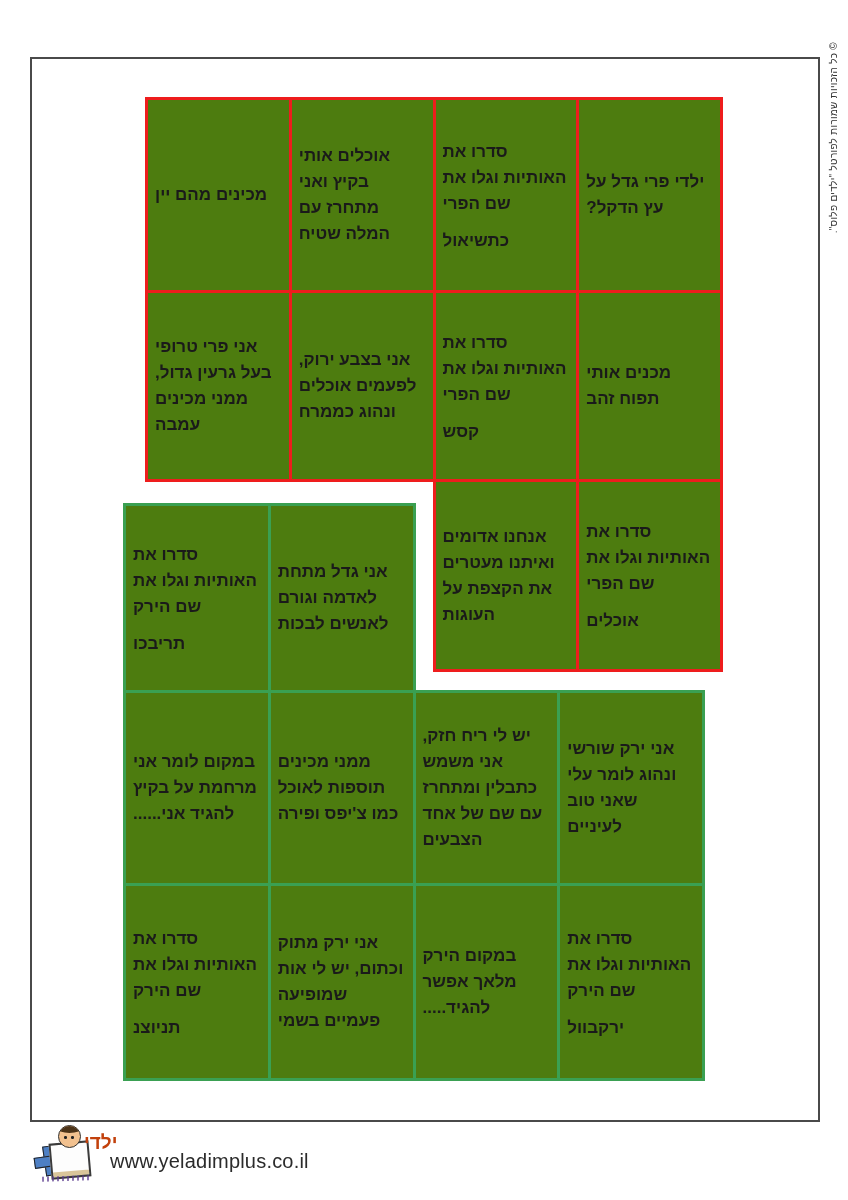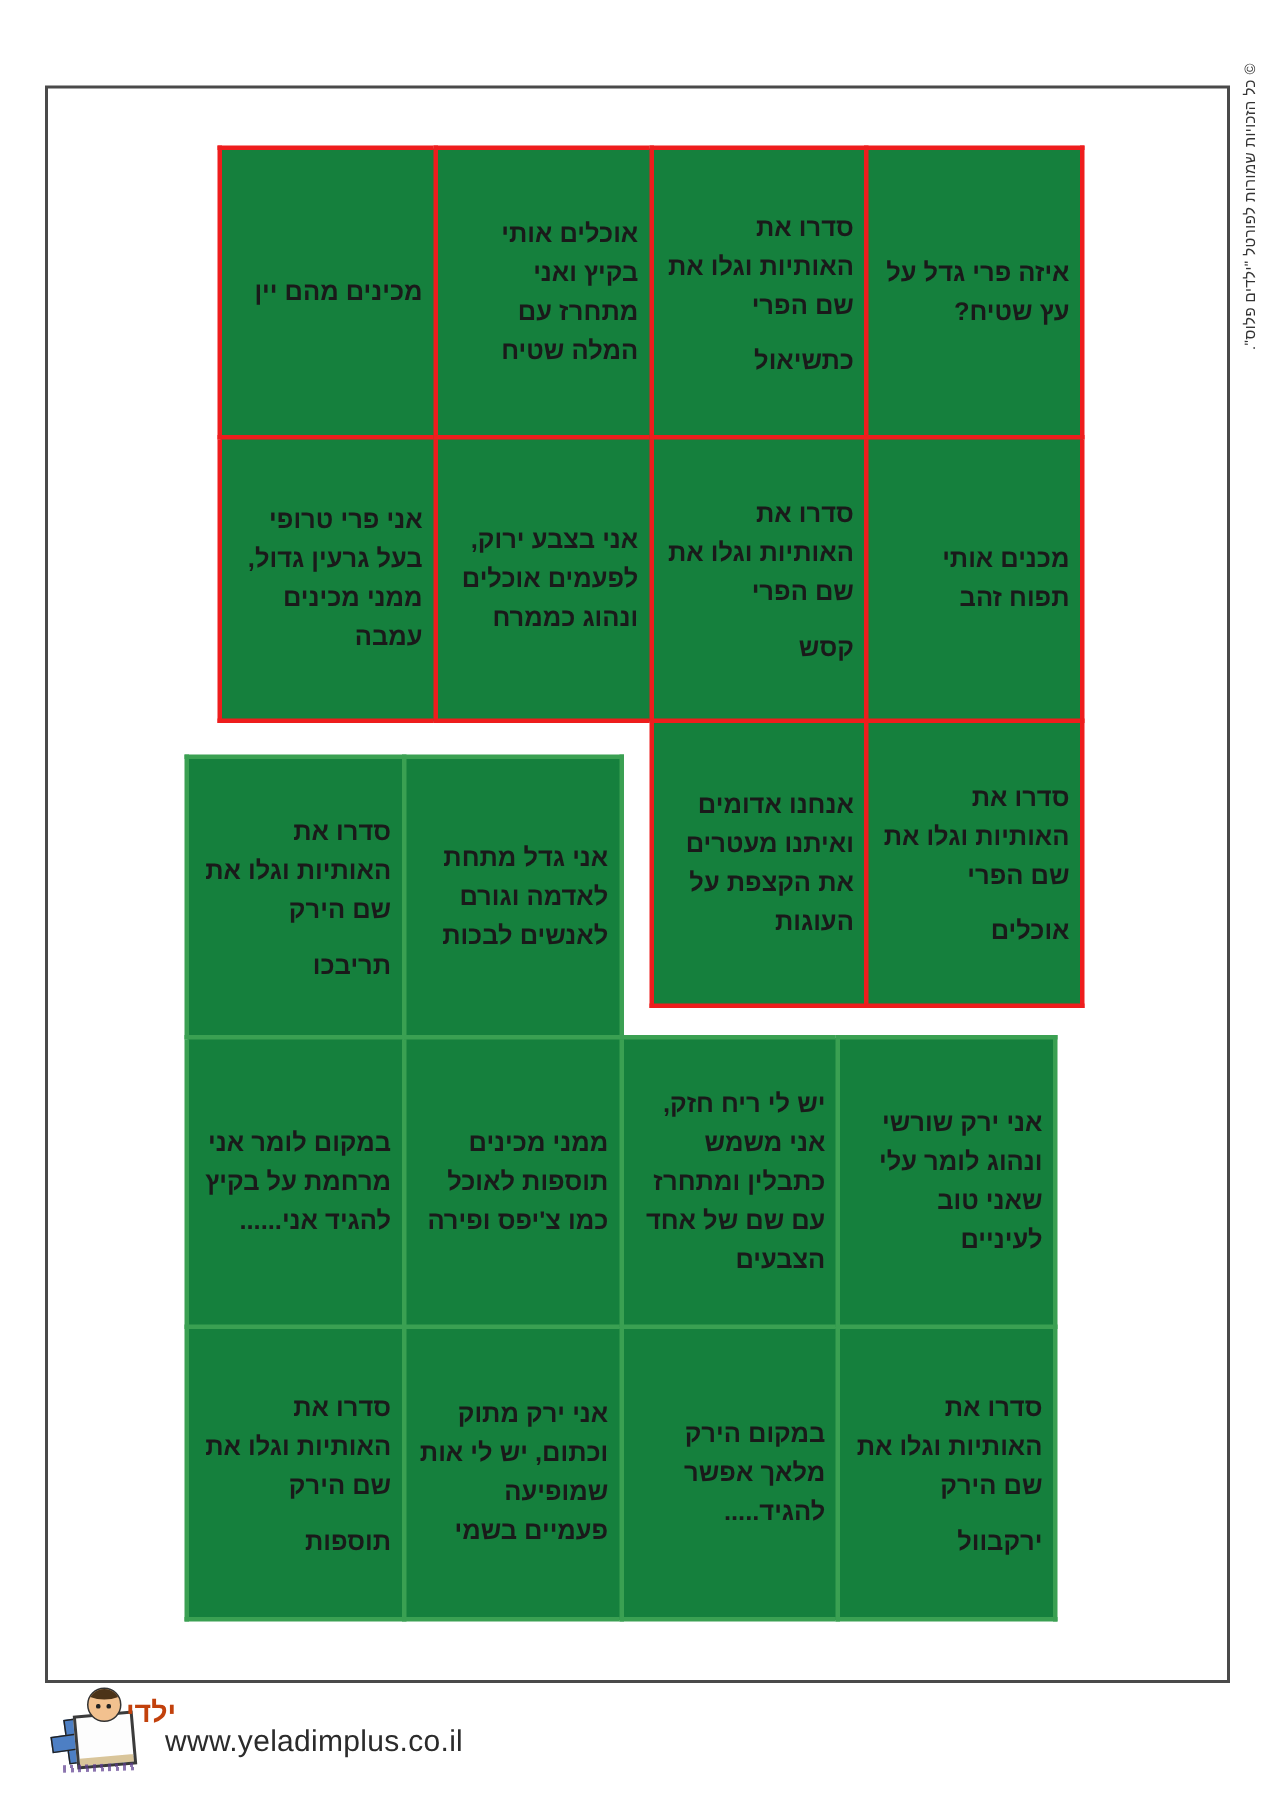--- a/index.html
+++ b/index.html
@@ -27,22 +27,22 @@
   }
   table.red-table{left:145px;top:97px;width:578px;}
   table.green-table{left:123px;top:503px;width:582px;}
   table.red-table tr:nth-child(1){height:193px;}
   table.red-table tr:nth-child(2){height:189px;}
   table.red-table tr:nth-child(3){height:190px;}
   table.green-table tr:nth-child(1){height:187px;}
   table.green-table tr:nth-child(2){height:193px;}
   table.green-table tr:nth-child(3){height:195px;}
   td.cell{
-    text-align:right;vertical-align:middle;
-    padding:6px 7px;background:#15803d;
+    text-align:left;vertical-align:middle;
+    padding:6px 7px;background:#4d7c0f;
   }
   table.red-table td.cell{border:3px solid #ee1d1d;}
   table.green-table td.cell{border:3px solid #3aa052;}
   td.ghost{border:none;background:transparent;}
   .card-text{
     margin:0;font-size:17px;font-weight:700;color:#1a1a1a;
     line-height:26px;
   }
   .card-word{
     margin:13px 0 0 0;font-size:17px;font-weight:700;color:#1a1a1a;
@@ -91,21 +91,21 @@
 <table class="cardtable red-table">
   <colgroup>
       <col style="width:25%">
       <col style="width:25%">
       <col style="width:25%">
       <col style="width:25%">
     </colgroup>
   <tbody>
       <tr>
     <td class="cell">
-      <p class="card-text">איזה פרי גדל על עץ שטיח?</p>
+      <p class="card-text">ילדי פרי גדל על עץ הדקל?</p>
     </td>
     <td class="cell">
       <p class="card-text">סדרו את האותיות וגלו את שם הפרי</p>
       <p class="card-word">כתשיאול</p>
     </td>
     <td class="cell">
       <p class="card-text">אוכלים אותי בקיץ ואני מתחרז עם המלה שטיח</p>
     </td>
     <td class="cell">
       <p class="card-text">מכינים מהם יין</p>
@@ -179,21 +179,21 @@
       <p class="card-word">ירקבוול</p>
     </td>
     <td class="cell">
       <p class="card-text">במקום הירק מלאך אפשר להגיד.....</p>
     </td>
     <td class="cell">
       <p class="card-text">אני ירק מתוק וכתום, יש לי אות שמופיעה פעמיים בשמי</p>
     </td>
     <td class="cell">
       <p class="card-text">סדרו את האותיות וגלו את שם הירק</p>
-      <p class="card-word">תוספות</p>
+      <p class="card-word">תניוצנ</p>
     </td>
   </tr>
 </tbody>
   </table>
 
 <div class="footer">
   <div class="logo">
     <div class="plus-icon">
       <div class="pv"></div>
         <div class="ph"></div>

